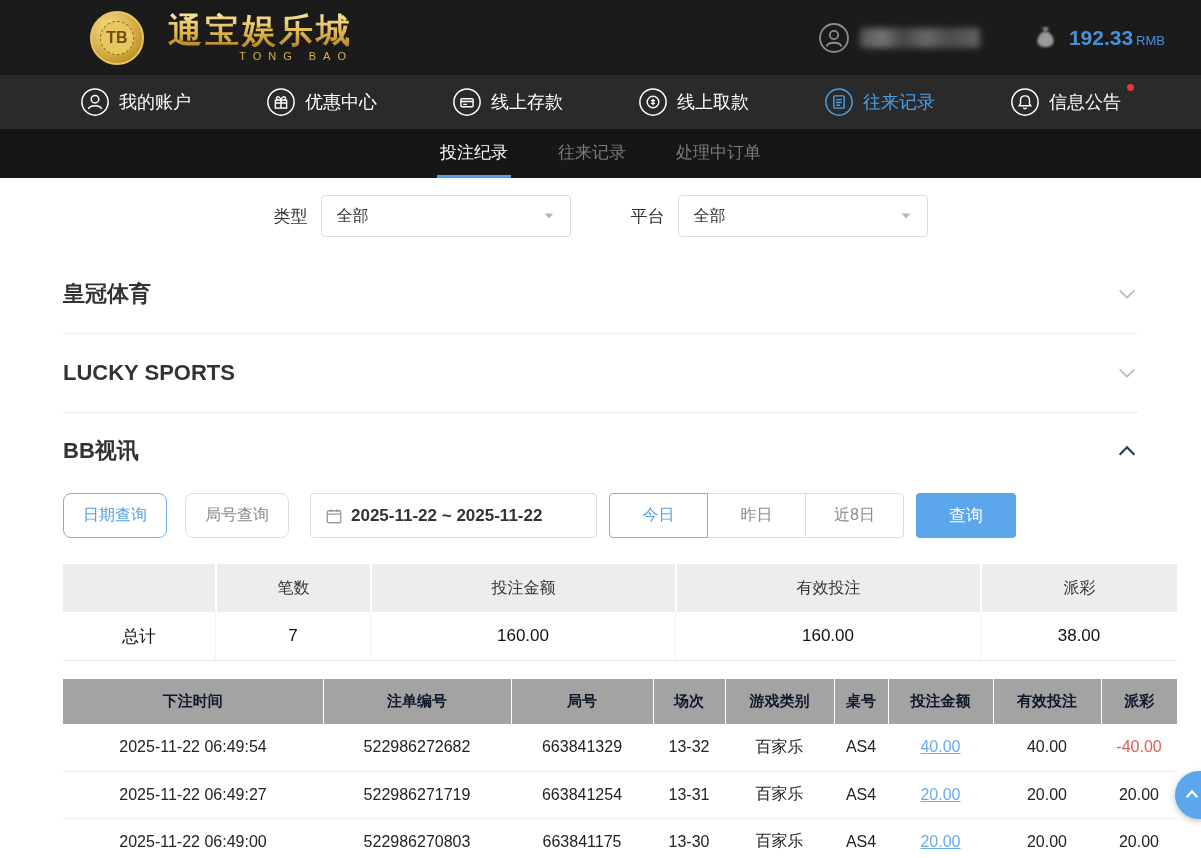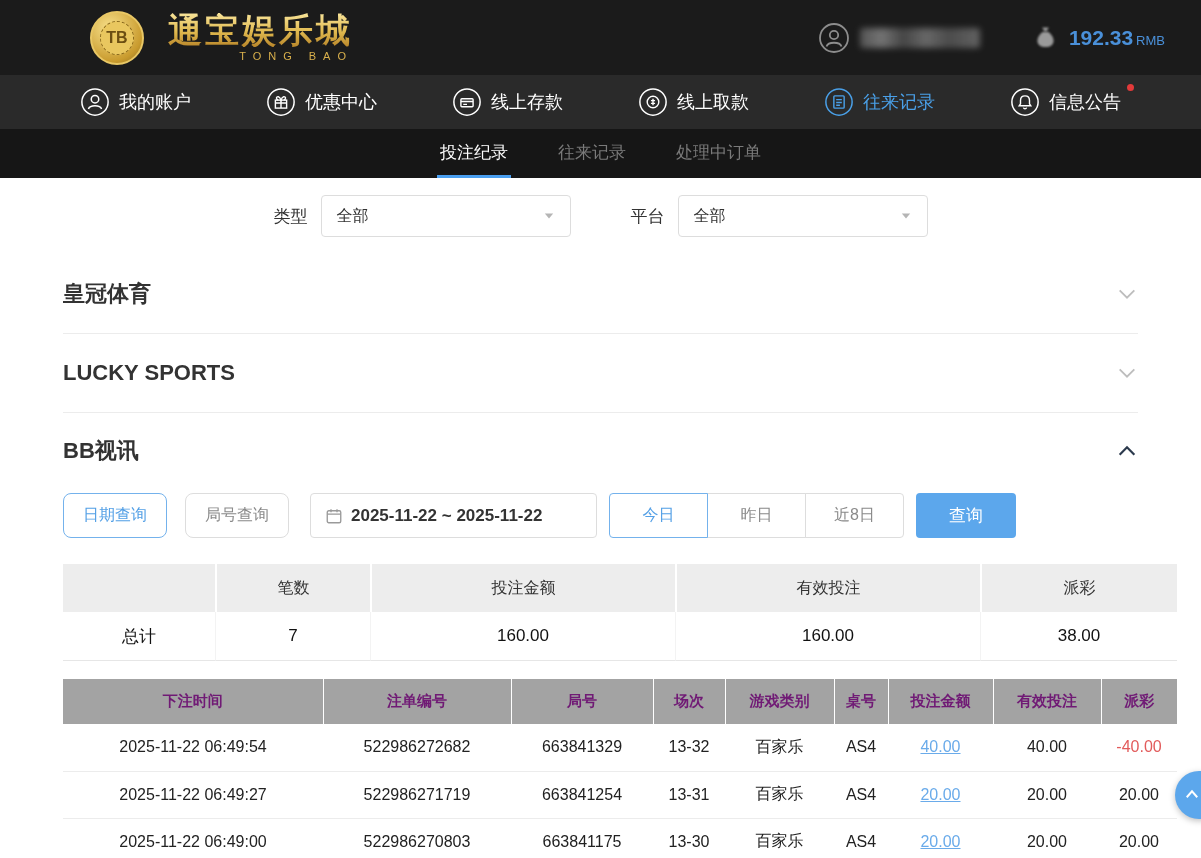--- a/index.html
+++ b/index.html
@@ -66,21 +66,21 @@
 
   
   .summary-table{display:grid;grid-template-columns:152px 155px 305px 305px 197px;width:1114px;margin-bottom:18px}
   .summary-table .h{background:#ededed;height:48px;display:flex;align-items:center;justify-content:center;font-size:16px;color:#333;border-left:2px solid #fff}
   .summary-table .h:first-child{border-left:none}
   .summary-table .c{height:49px;display:flex;align-items:center;justify-content:center;font-size:17px;color:#111;border-bottom:1px solid #e6e6e6;border-left:1px solid #f3f3f3}
   .summary-table .c:nth-child(6){border-left:none}
 
   
   table.records{border-collapse:collapse;width:1114px;table-layout:fixed}
-  table.records th{background:#a3a3a3;color:#701a75;font-size:15px;font-weight:bold;height:45px;border-right:1px solid #fff;text-align:center}
+  table.records th{background:#a3a3a3;color:#0f172a;font-size:15px;font-weight:bold;height:45px;border-right:1px solid #fff;text-align:center}
   table.records th:last-child{border-right:none}
   table.records td{height:47px;text-align:center;font-size:16px;color:#222;border-bottom:1px solid #ececec;overflow:hidden;white-space:nowrap}
   td.bet-cell a{color:#6aabea;text-decoration:underline;cursor:pointer}
   td.payout-cell.neg{color:#e25b5b}
 
   
   .fab{position:absolute;right:-22px;top:771px;width:48px;height:48px;border-radius:50%;background:#5ca7ec;display:flex;align-items:center;padding-left:8px;cursor:pointer;box-shadow:0 2px 6px rgba(0,0,0,.25)}
   .fab svg{width:18px;height:18px;color:#fff}
 </style>
 </head>

